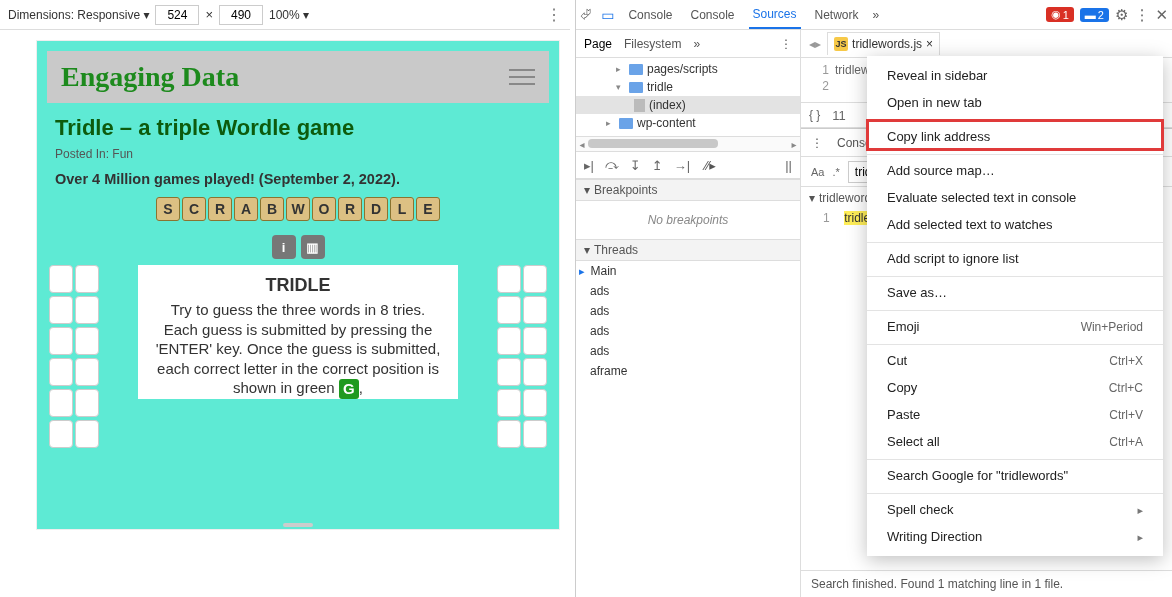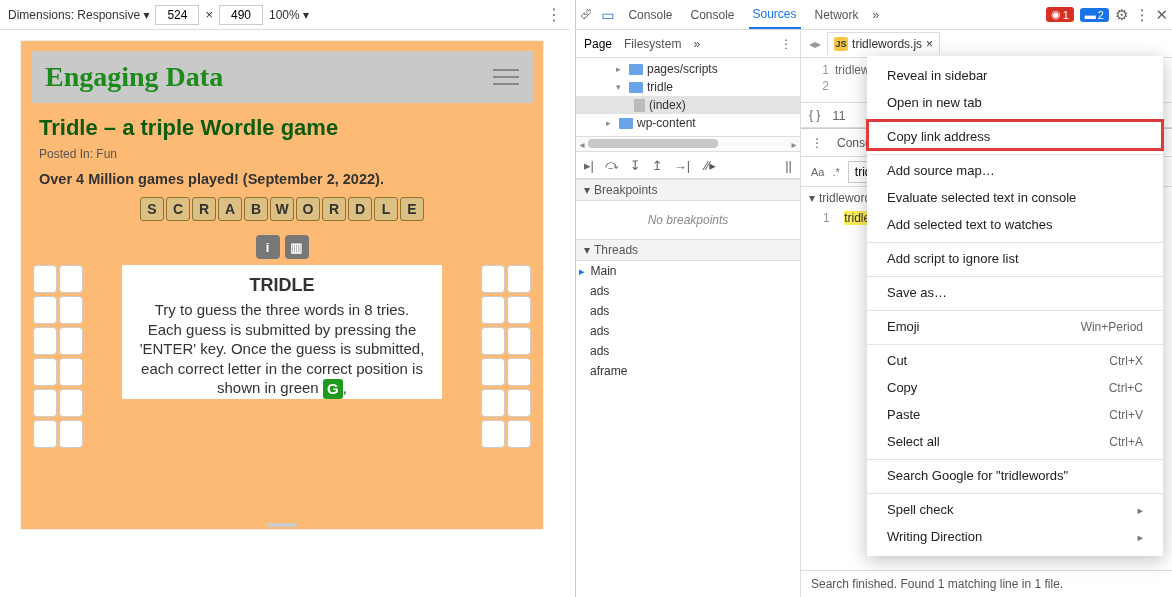--- a/index.html
+++ b/index.html
@@ -6,21 +6,21 @@
 body { width: 1172px; height: 597px; background: #fff; overflow: hidden; font-size: 13px; color: #333; position: relative; }
 
 
 .device-toolbar { position: absolute; top: 0; left: 0; width: 570px; height: 30px; display: flex; align-items: center; padding: 0 8px; border-bottom: 1px solid #ddd; background: #fff; gap: 6px; }
 .dim-label { font-size: 12px; color: #333; }
 .dim-input { width: 44px; height: 20px; border: 1px solid #ccc; text-align: center; font-size: 12px; }
 .zoom { font-size: 12px; }
 .kebab { margin-left: auto; font-size: 16px; color: #777; }
 
 
-.preview-wrap { position: absolute; top: 40px; left: 20px; width: 524px; height: 490px; background: #fdba74; border: 1px solid #eee; overflow: hidden; }
+.preview-wrap { position: absolute; top: 40px; left: 36px; width: 524px; height: 490px; background: #5eead4; border: 1px solid #eee; overflow: hidden; }
 .preview-header { margin: 10px; background: #c9c9c9; height: 52px; display: flex; align-items: center; justify-content: space-between; padding: 0 14px; }
 .site-title { color: #1d8a1d; font-family: Georgia, serif; font-size: 28px; font-weight: bold; }
 .hamburger { width: 26px; display: flex; flex-direction: column; gap: 5px; }
 .hamburger span { height: 2px; background: #888; }
 .page-title { color: #0d5b0d; font-size: 22px; font-weight: bold; margin: 12px 18px 6px; font-family: Arial, sans-serif; }
 .posted { font-size: 12px; color: #555; margin: 4px 18px; }
 .over { font-weight: bold; font-size: 14.5px; margin: 10px 18px; }
 .trynew { text-align: center; font-weight: bold; font-size: 16px; margin: 10px 0 4px; }
 .tiles { display: flex; justify-content: center; gap: 2px; margin-bottom: 14px; }
 .tile { width: 24px; height: 24px; background: #dcc083; border: 1px solid #8a7430; display: flex; align-items: center; justify-content: center; font-weight: bold; font-size: 14px; color: #333; border-radius: 3px; }

